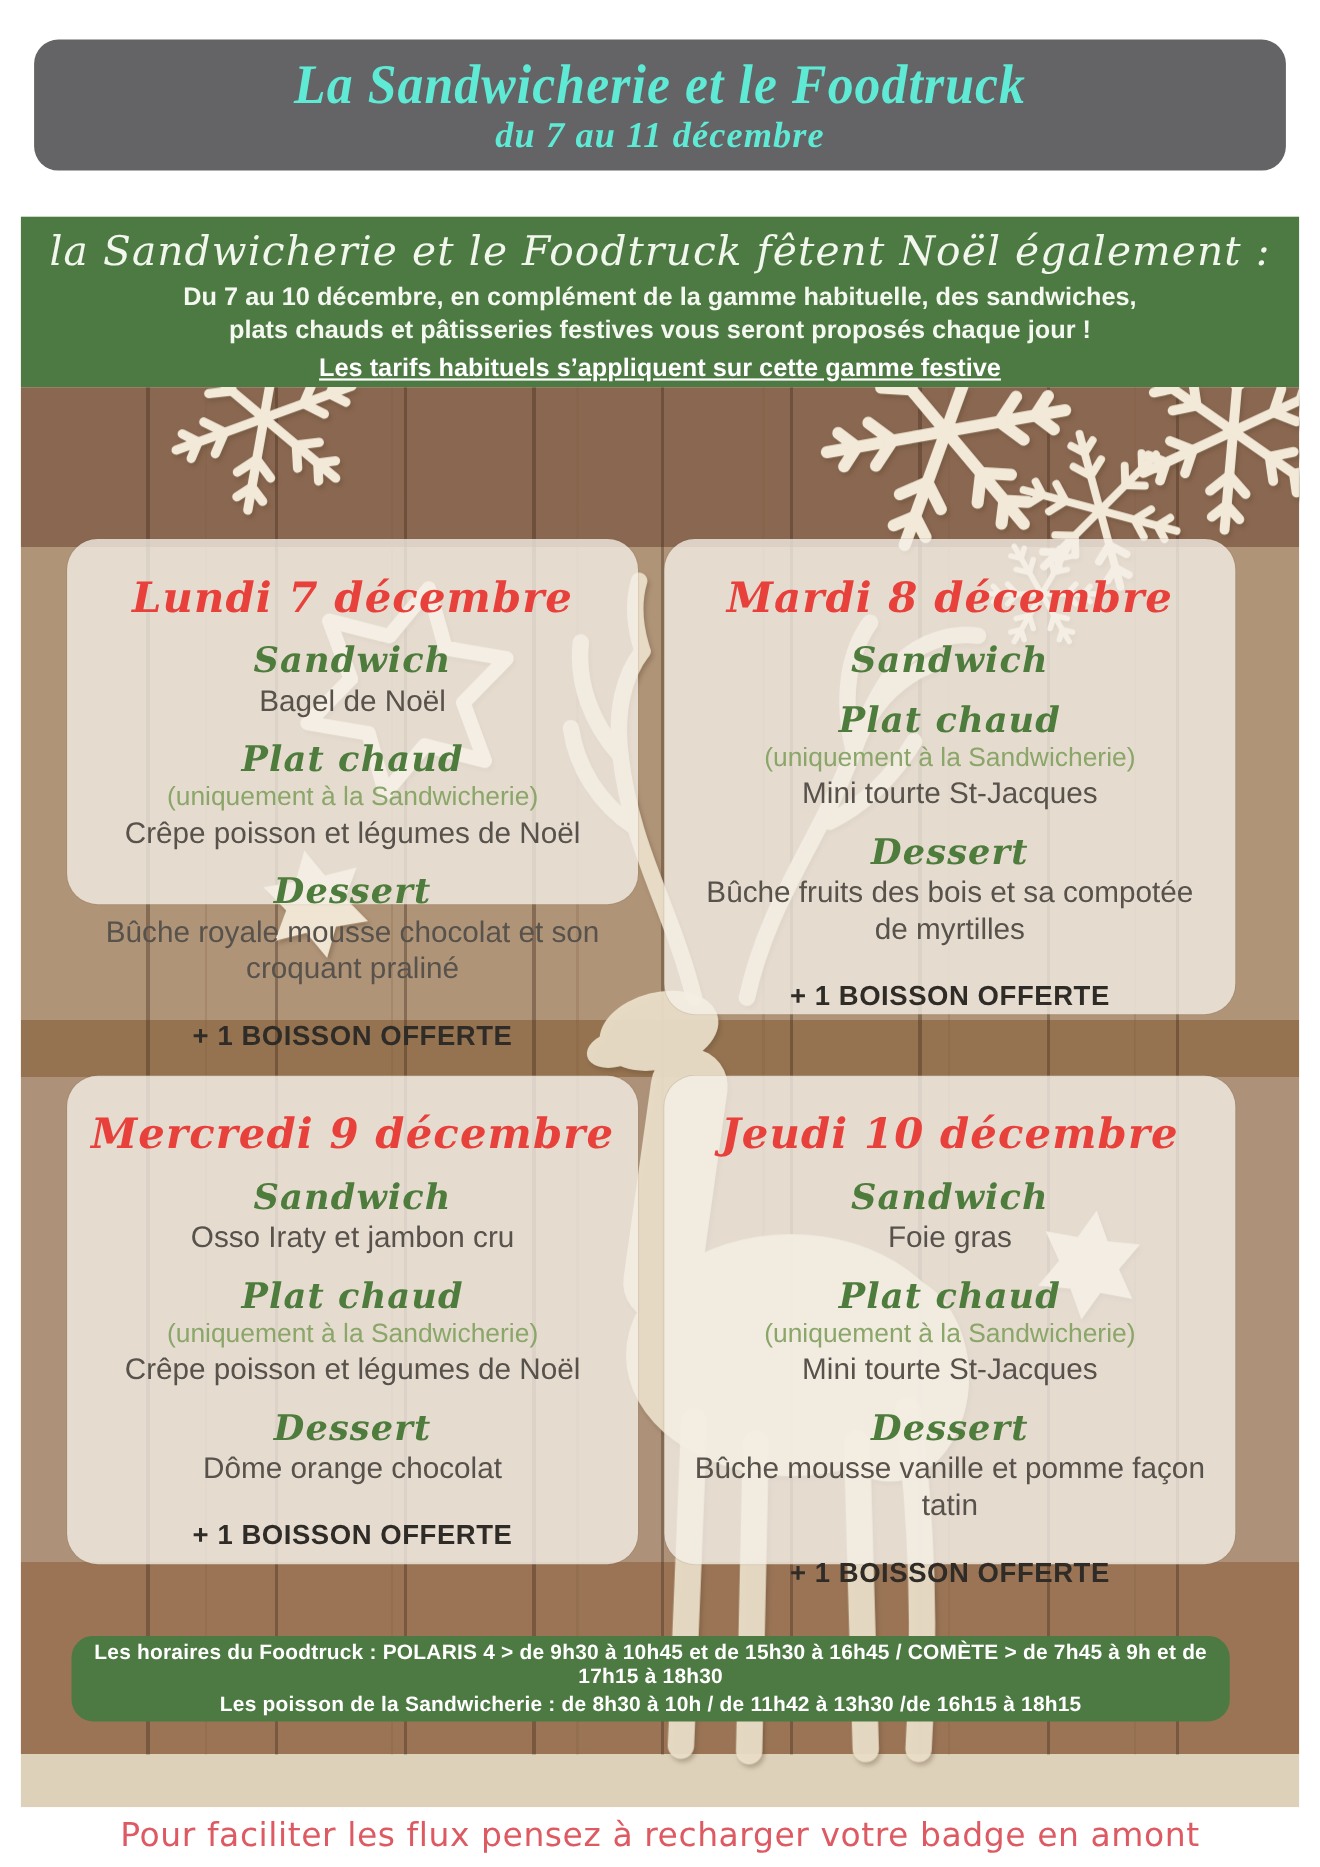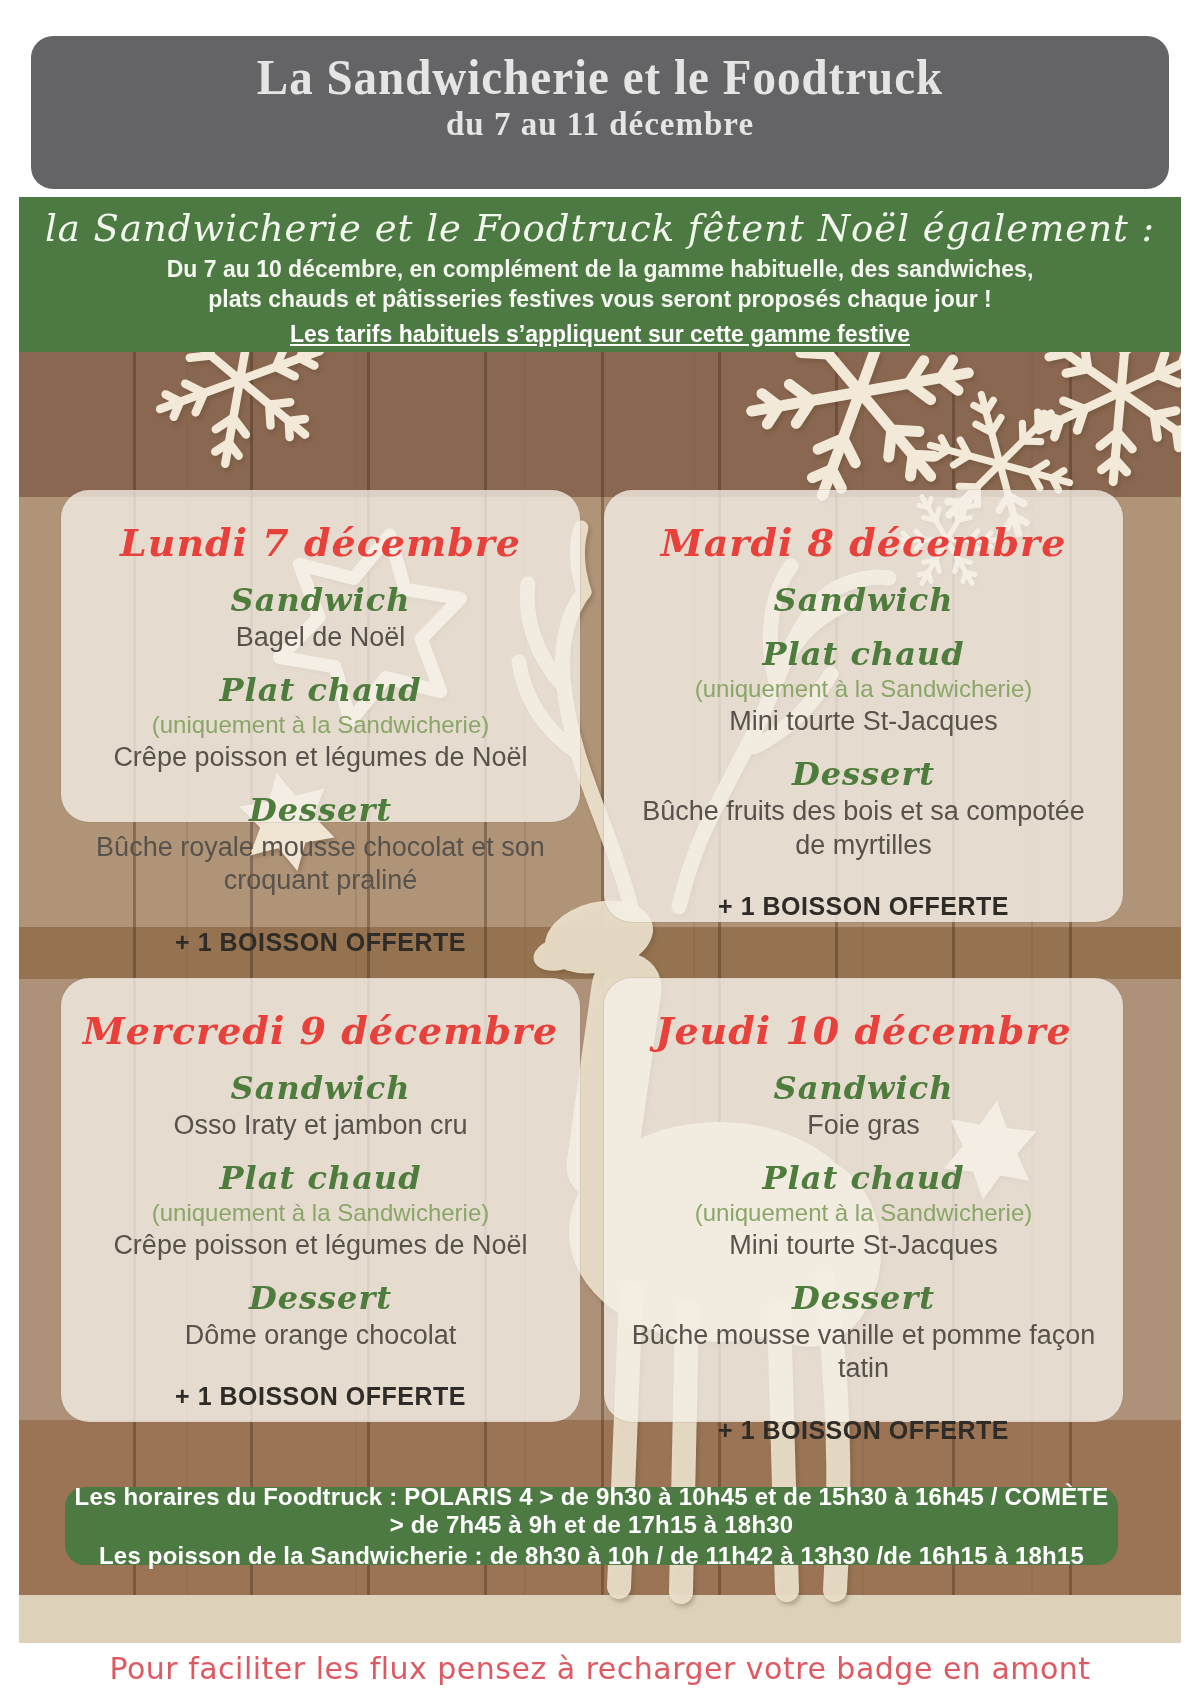--- a/index.html
+++ b/index.html
@@ -2,22 +2,22 @@
 <html><head>
 <meta charset="utf-8">
 <style>
   html,body{margin:0;padding:0;background:#ffffff;}
   .page{
     position:relative;width:1200px;height:1697px;margin:0 auto;overflow:hidden;
     background:#ffffff;font-family:"Liberation Sans",sans-serif;
   }
   
   .banner{
-    position:absolute;left:31px;top:36px;width:1138px;height:153px;
-    background:#646467;border-radius:22px;color:#e5e5e5;text-align:center;
+    position:absolute;left:31px;top:36px;width:1138px;height:119px;
+    background:#646467;border-radius:22px;color:#5eead4;text-align:center;font-style:italic;
   }
   .banner h1{
     margin:14px 0 0 0;font-family:"Liberation Serif","DejaVu Serif",serif;
     font-weight:bold;font-size:47px;letter-spacing:1px;transform:scaleY(1.08);
   }
   .banner h2{
     margin:2px 0 0 0;font-family:"Liberation Serif","DejaVu Serif",serif;
     font-weight:bold;font-size:33px;letter-spacing:1px;
   }
   
@@ -78,21 +78,21 @@
   .note{margin:0 auto;max-width:480px;font-size:24px;color:#8aa668;}
   .bonus{
     margin:30px auto 0 auto;font-size:25px;font-weight:bold;color:#2f2c28;letter-spacing:.5px;
   }
   
   .horaires{
     position:absolute;left:46px;top:1135px;width:1053px;height:78px;
     background:#4d7a43;border-radius:20px;color:#ffffff;text-align:center;
     display:flex;flex-direction:column;justify-content:center;gap:3px;
   }
-  .horaires div{font-size:24px;font-weight:bold;letter-spacing:.2px;}
+  .horaires div{font-size:19px;font-weight:bold;letter-spacing:.2px;}
   
   .bottom-note{
     position:absolute;left:0;top:1643px;width:1200px;height:54px;background:#ffffff;
     text-align:center;
   }
   .bottom-note span{
     display:inline-block;margin-top:8px;font-size:30px;color:#de5a63;
     font-family:"DejaVu Sans",sans-serif;font-weight:400;letter-spacing:.5px;
   }
 </style>

